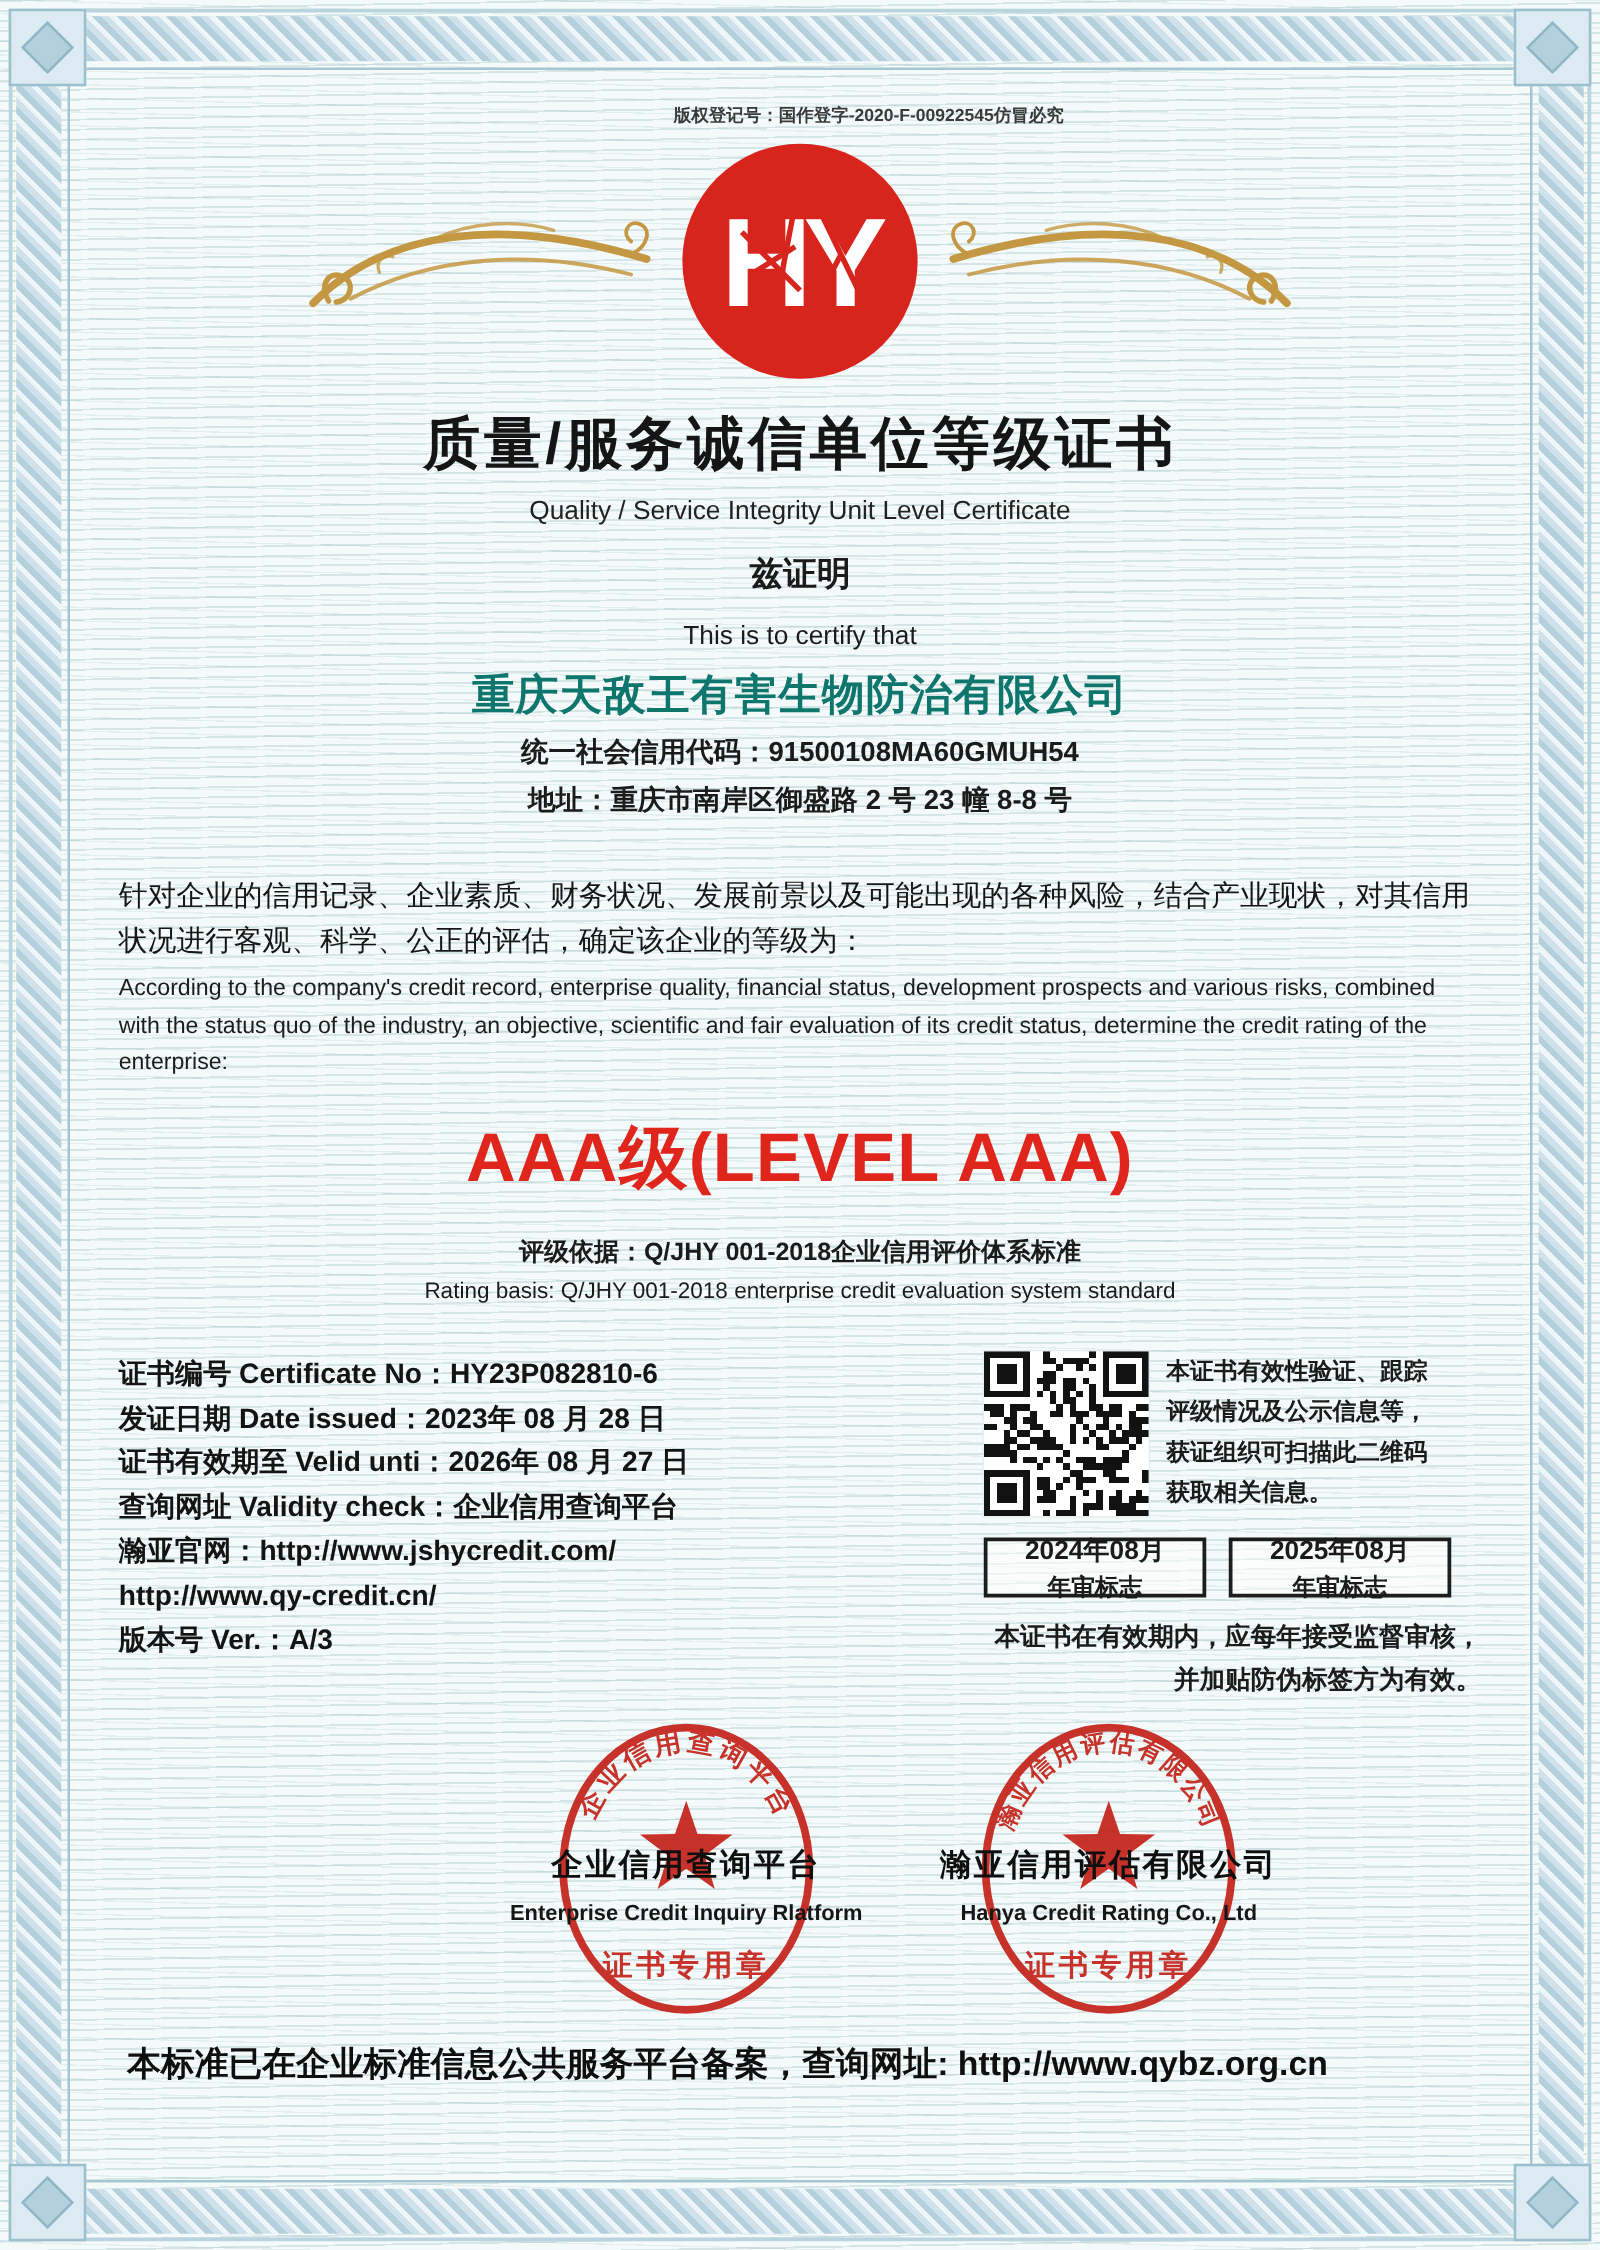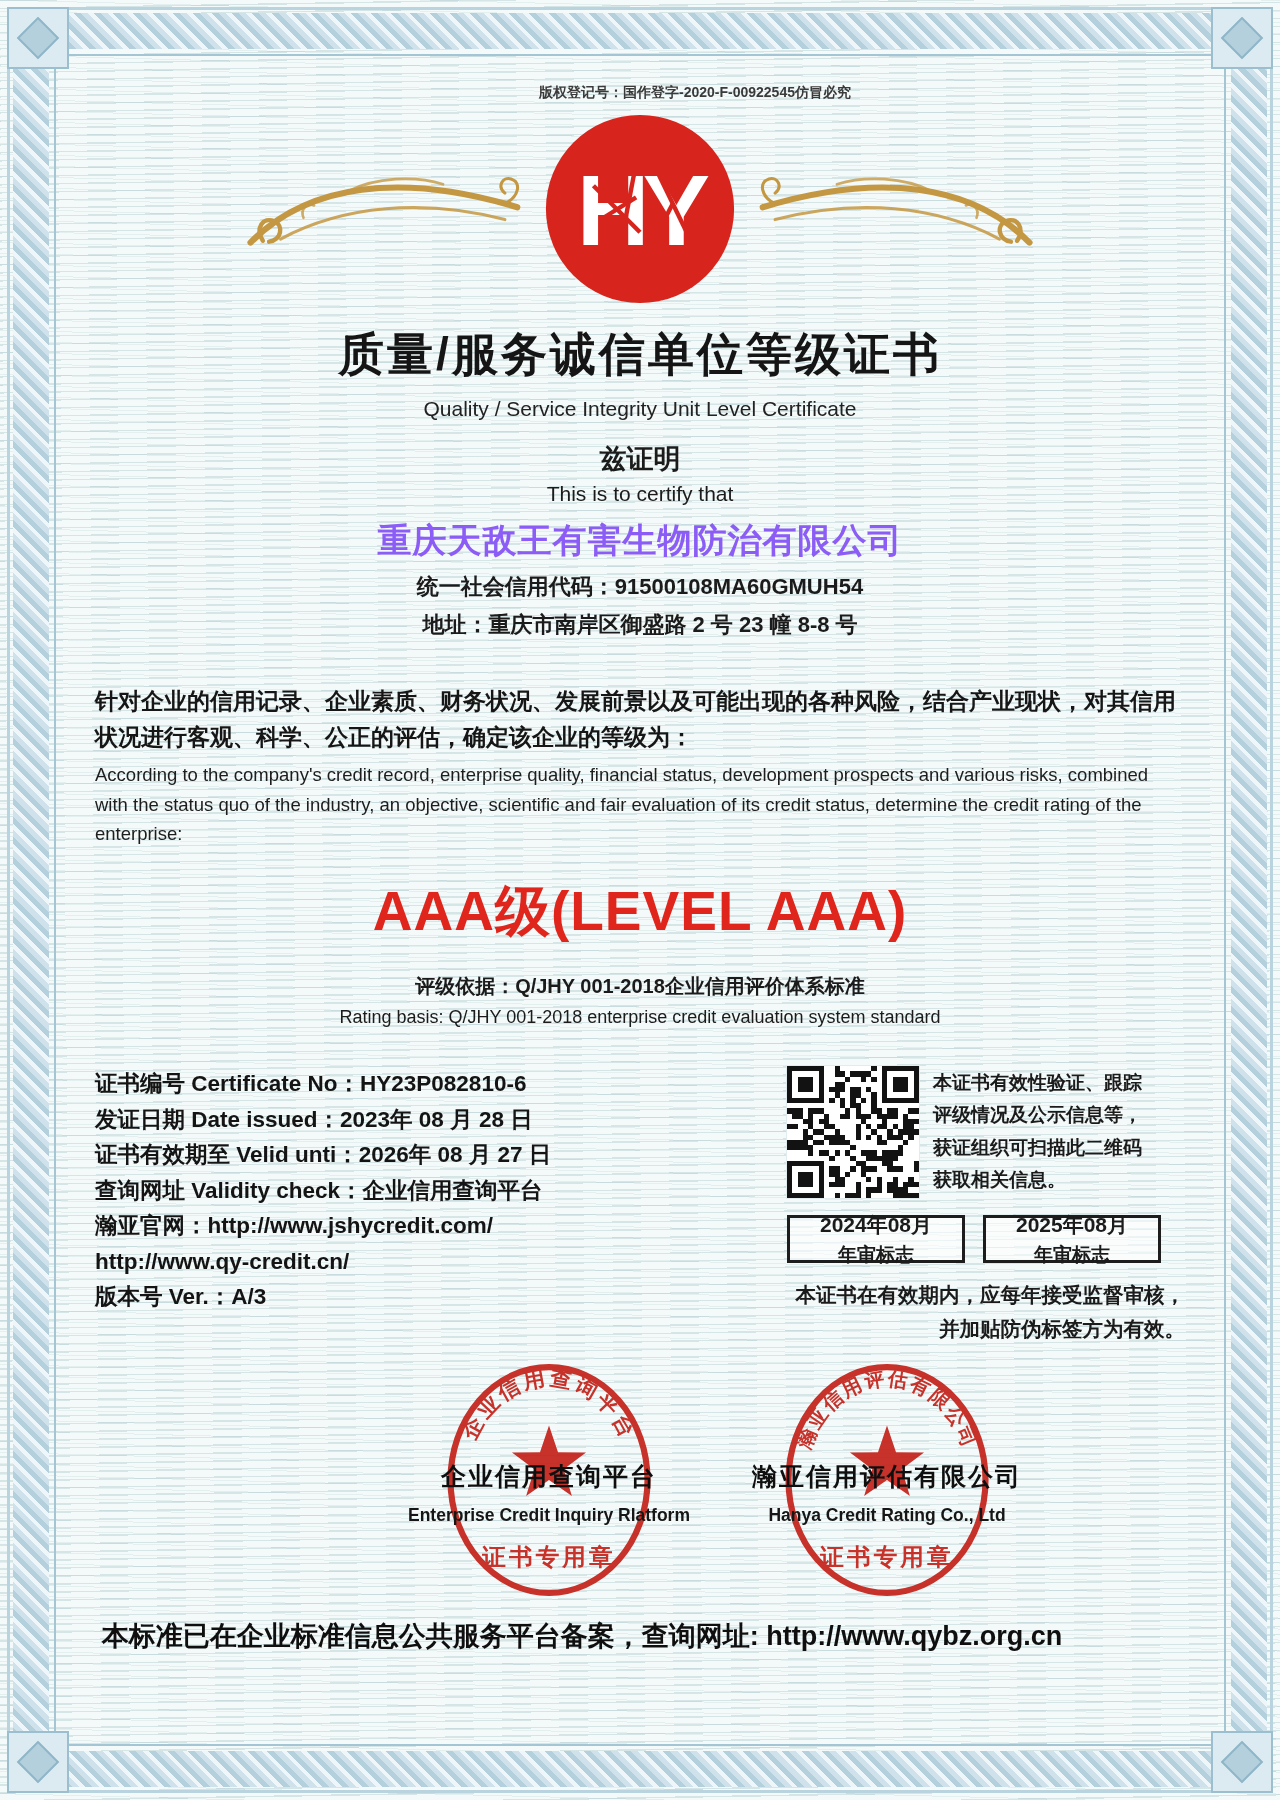--- a/index.html
+++ b/index.html
@@ -32,26 +32,26 @@
   .copyright{font-size:14px;color:#3a3a3a;font-weight:600;transform:translateX(55px);}
 
   .logo-row{display:flex;align-items:center;justify-content:center;gap:14px;margin-top:4px;height:206px;}
   .flourish{width:292px;height:106px;flex:none;}
   .flourish.right{transform:scaleX(-1);}
   .logo-svg{width:194px;height:194px;flex:none;}
 
   .title-zh{font-size:46px;font-weight:700;letter-spacing:3px;margin-top:12px;color:#151515;}
   .title-en{font-size:21px;margin-top:11px;color:#222;font-weight:500;}
   .certify-zh{font-size:27px;margin-top:20px;font-weight:600;}
-  .certify-en{font-size:21px;margin-top:5px;font-weight:500;}
-  .company-name{font-size:34px;font-weight:800;margin-top:12px;letter-spacing:1px;color:#8b5cf6;}
+  .certify-en{font-size:21px;margin-top:20px;font-weight:500;}
+  .company-name{font-size:34px;font-weight:800;margin-top:12px;letter-spacing:1px;color:#0f766e;}
   .company-line{font-size:22px;margin-top:8px;font-weight:600;}
 
   .eval-block{text-align:left;margin-top:44px;}
-  .eval-zh{font-size:23px;line-height:1.55;font-weight:700;color:#161616;}
+  .eval-zh{font-size:23px;line-height:1.55;font-weight:400;color:#161616;}
   .eval-en{font-size:18.5px;line-height:1.6;margin-top:5px;font-weight:500;color:#1d1d1d;}
 
   .rating-level{font-size:55px;font-weight:900;margin-top:26px;letter-spacing:1px;}
   .basis-zh{font-size:20px;margin-top:24px;font-weight:600;}
   .basis-en{font-size:18px;margin-top:7px;font-weight:500;text-align:center;}
 
   .info-row{display:flex;justify-content:space-between;text-align:left;margin-top:38px;}
   .details{width:552px;font-size:22.5px;line-height:1.58;font-weight:600;color:#141414;}
   .detail-line{white-space:nowrap;}
   .qr-panel{width:398px;}

